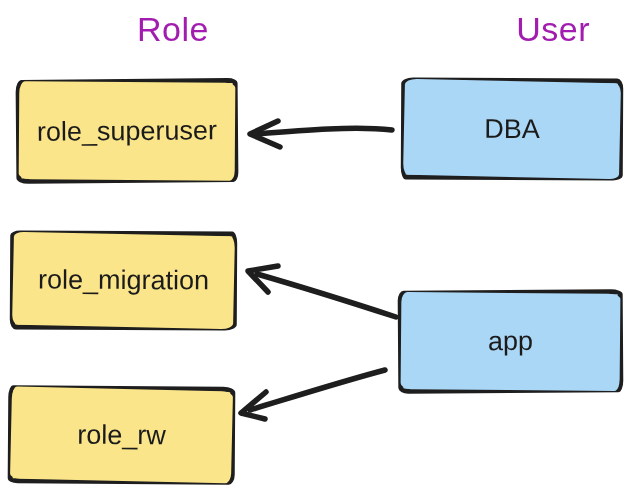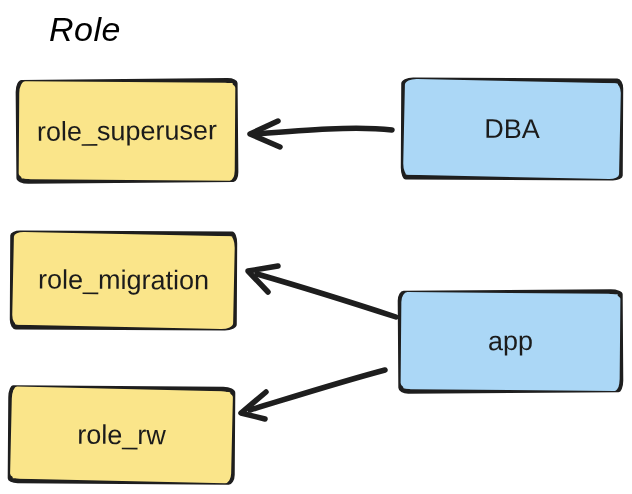--- a/index.html
+++ b/index.html
@@ -11,25 +11,24 @@
   #canvas {
     position: relative;
     width: 632px;
     height: 494px;
     background: #ffffff;
     overflow: hidden;
   }
   .col-header {
     position: absolute;
     width: 160px;
-    text-align: left;
+    text-align: right;
     font-size: 34px;
-    color: #000000;
+    color: #a21caf;
     letter-spacing: 0.5px;
-    font-style: italic;
   }
   #header-role { left: 49px; top: 10px; }
   #header-user { left: 430px; top: 10px; }
 
   .node {
     position: absolute;
     display: flex;
     align-items: center;
     justify-content: center;
     box-sizing: border-box;
@@ -91,20 +90,21 @@
     stroke-linejoin: round;
   }
 </style>
 </head>
 <body>
 
 <div id="canvas">
 
   <div class="col-header" id="header-role">Role</div>
 
+  <div class="col-header" id="header-user">User</div>
 
   <div class="node role-node" id="node-role-superuser">
     <span>role_superuser</span>
   </div>
 
   <div class="node role-node" id="node-role-migration">
     <span>role_migration</span>
   </div>
 
   <div class="node role-node" id="node-role-rw">

